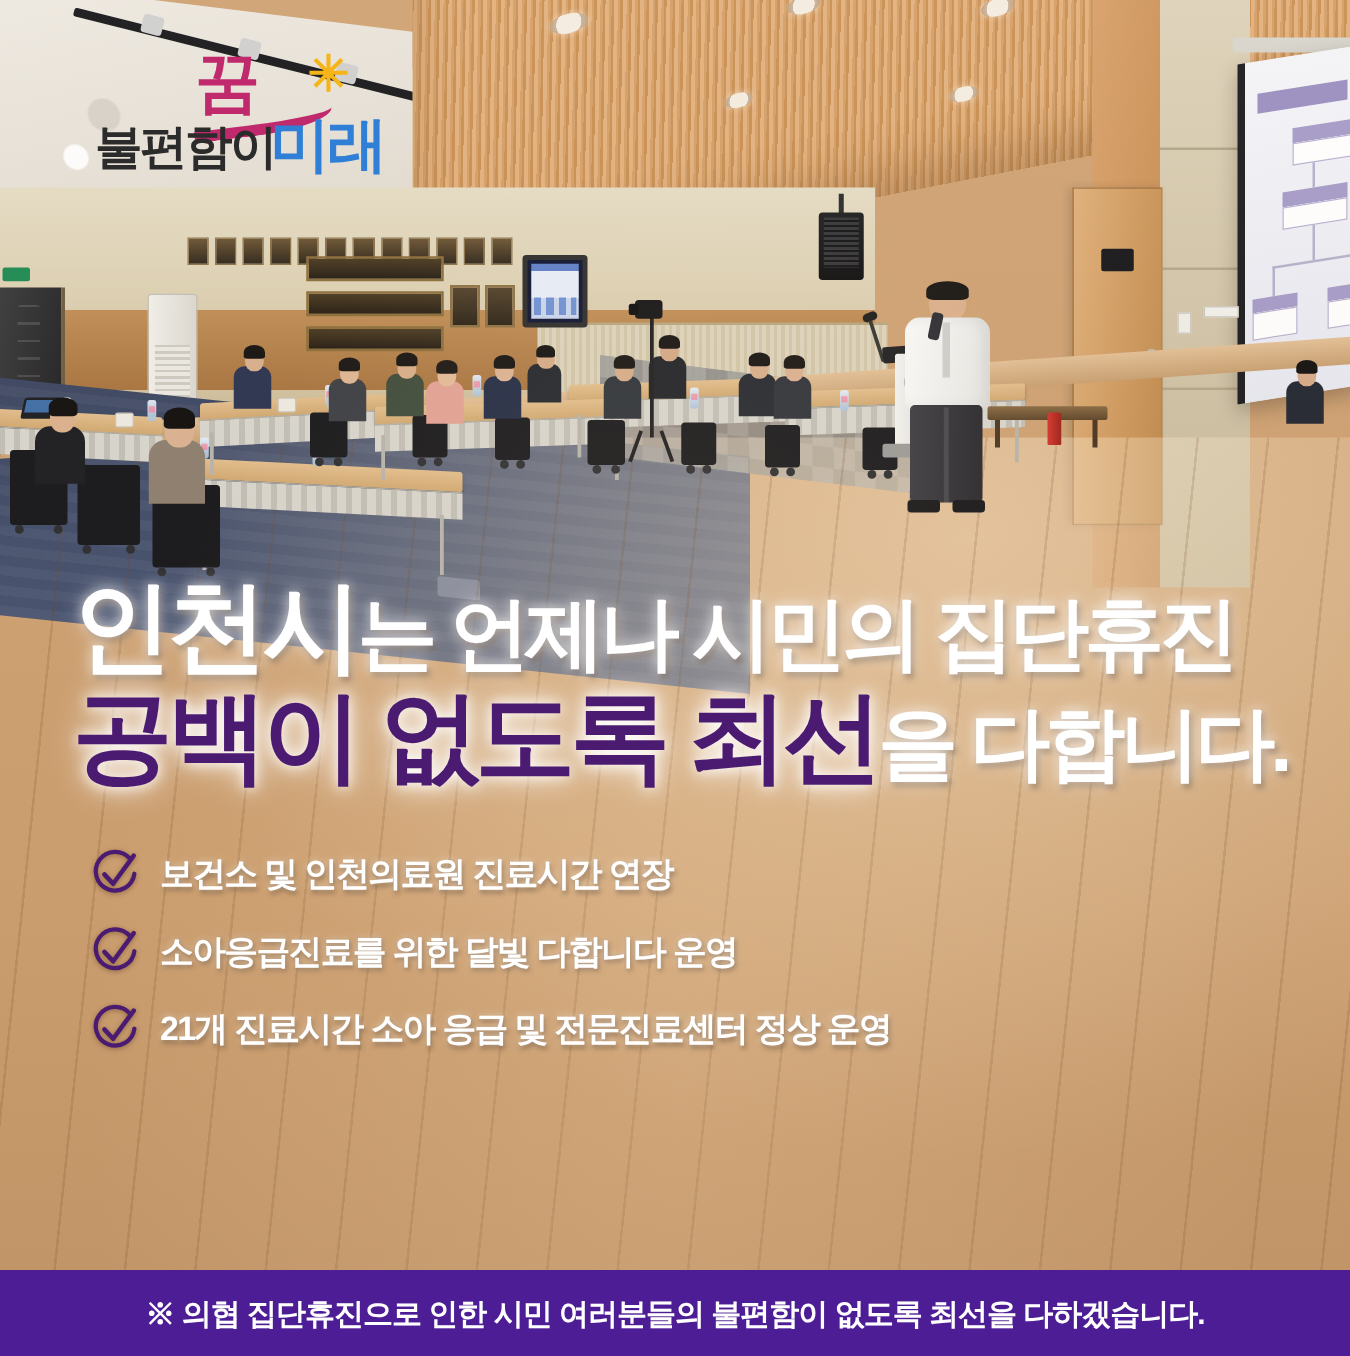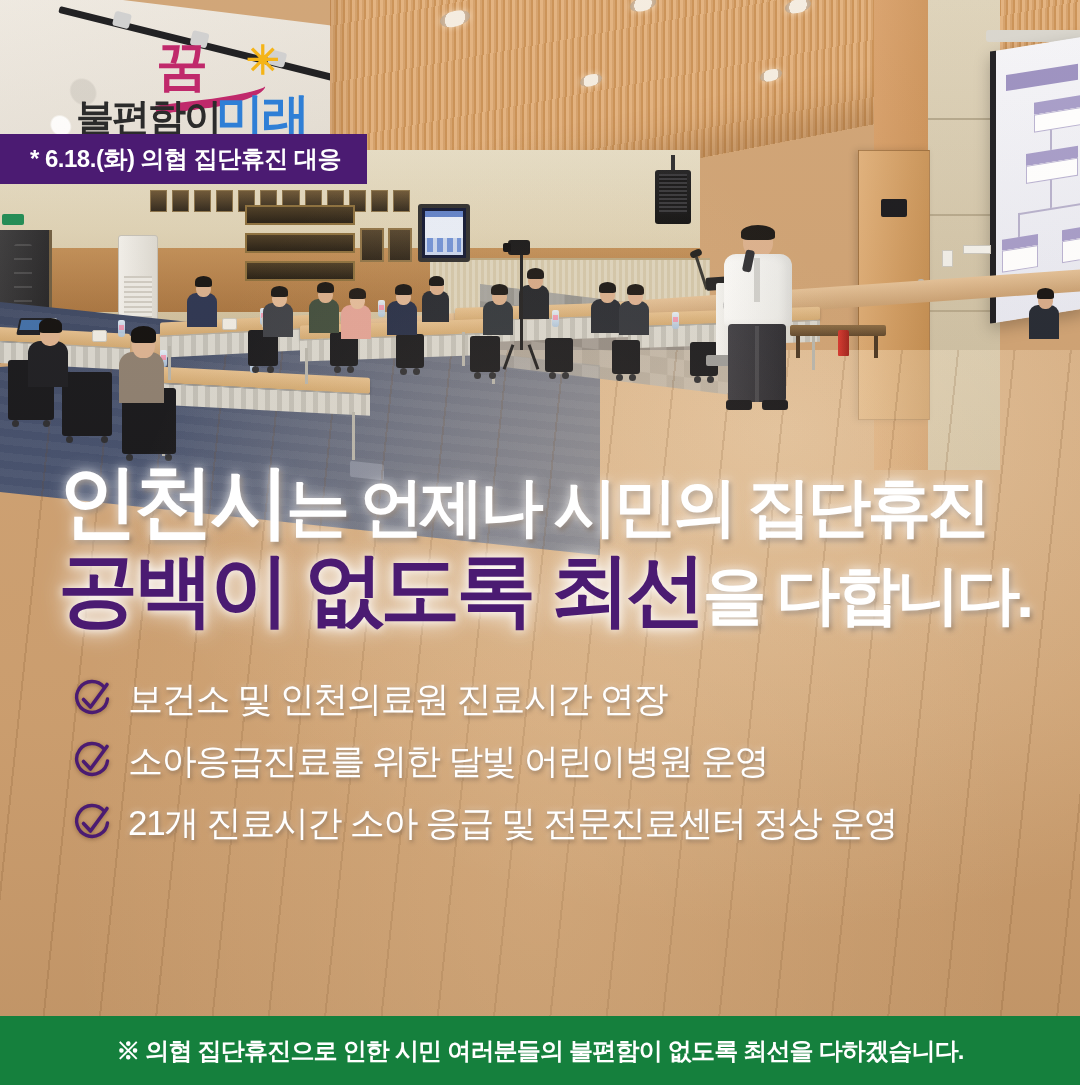--- a/index.html
+++ b/index.html
@@ -314,29 +314,29 @@
       0 0 30px rgba(255,255,255,.55);
   }
   .small{ font-size:64px; }
 
   
   .bullets{ position:absolute; left:70px; top:668px; width:980px; }
   .bullet{ display:flex; align-items:center; height:62px; }
   .chk{ width:44px; height:44px; flex:0 0 44px; margin-right:14px; position:relative; }
   .chk svg{ display:block; width:44px; height:44px; filter:drop-shadow(0 1px 2px rgba(60,30,10,.4)); }
   .btxt{
-    font-size:35px; font-weight:400; color:#fff; letter-spacing:-1.3px;
+    font-size:27px; font-weight:700; color:#fff; letter-spacing:-1.3px;
     text-shadow:0 0 6px rgba(255,255,255,.5), 1px 2px 4px rgba(70,40,15,.6);
     white-space:nowrap;
   }
 
   
   .footer{
     position:absolute; left:0; right:0; bottom:0; height:69px;
-    background:#15803d; display:flex; align-items:center; justify-content:center;
+    background:#4c1d95; display:flex; align-items:center; justify-content:center;
   }
   .footer .ftxt{
     color:#fff; font-size:24px; font-weight:700; letter-spacing:-0.8px;
   }
 </style>
 </head>
 <body>
 
 <div class="card">
 
@@ -607,23 +607,20 @@
   </div>
 
   <div class="logo">
     <span class="l2">꿈</span>
     <span class="swoosh"></span>
     <span class="star">✳</span>
     <span class="l3">불편함이</span>
     <span class="l4">미래</span>
   </div>
 
-  <div class="date-banner">
-    <span>* 6.18.(화) 의협 집단휴진 대응</span>
-  </div>
 
   <div class="headline">
     <div class="hl-line hl1">
       <span class="w">인천시</span><span class="w small">는 언제나 시민의 집단휴진</span>
     </div>
     <div class="hl-line hl2">
       <span class="p">공백이 없도록 최선</span><span class="w small">을 다합니다.</span>
     </div>
   </div>
 
@@ -637,21 +634,21 @@
         </span>
         <span class="btxt">보건소 및 인천의료원 진료시간 연장</span>
       </div>
       <div class="bullet">
         <span class="chk">
           <svg viewBox="0 0 44 44">
             <path d="M34 10 A15.5 15.5 0 1 0 37.5 22" fill="none" stroke="#4b1b72" stroke-width="3.4" stroke-linecap="round"></path>
             <path d="M13.5 22.5 L20.5 30 L37 7.5" fill="none" stroke="#4b1b72" stroke-width="3.6" stroke-linecap="round" stroke-linejoin="round"></path>
           </svg>
         </span>
-        <span class="btxt">소아응급진료를 위한 달빛 어린이병원 운영</span>
+        <span class="btxt">소아응급진료를 위한 달빛 다합니다 운영</span>
       </div>
       <div class="bullet">
         <span class="chk">
           <svg viewBox="0 0 44 44">
             <path d="M34 10 A15.5 15.5 0 1 0 37.5 22" fill="none" stroke="#4b1b72" stroke-width="3.4" stroke-linecap="round"></path>
             <path d="M13.5 22.5 L20.5 30 L37 7.5" fill="none" stroke="#4b1b72" stroke-width="3.6" stroke-linecap="round" stroke-linejoin="round"></path>
           </svg>
         </span>
         <span class="btxt">21개 진료시간 소아 응급 및 전문진료센터 정상 운영</span>
       </div>

